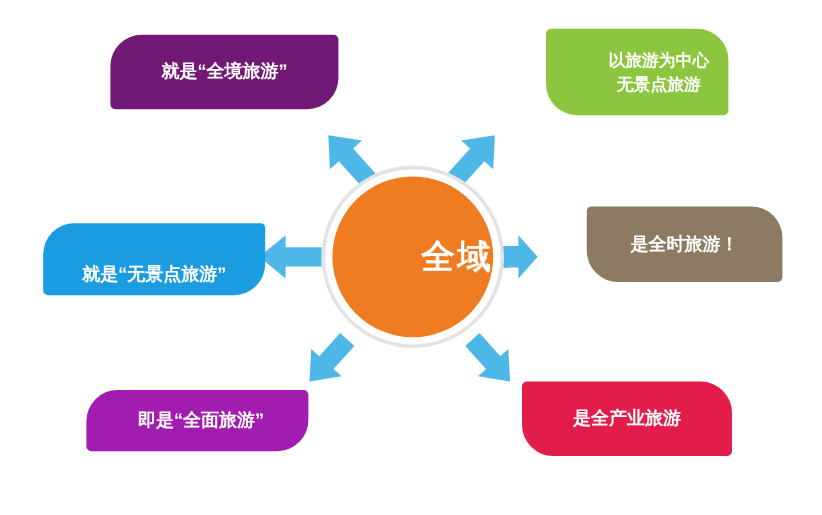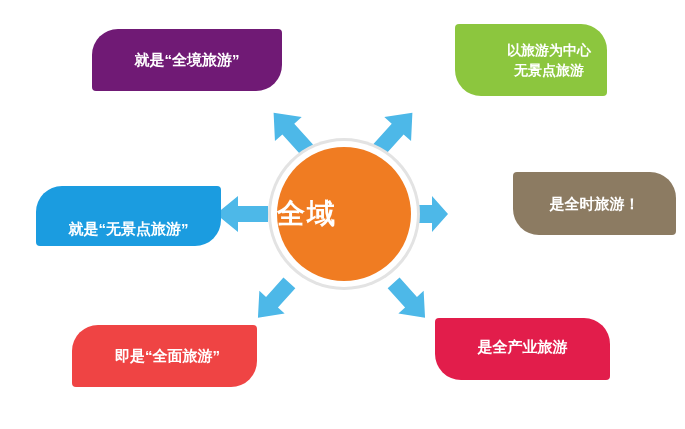--- a/index.html
+++ b/index.html
@@ -24,21 +24,21 @@
     position: absolute;
     left: 277px;
     top: 147px;
     width: 134px;
     height: 134px;
     border-radius: 50%;
     background: #f07c22;
     box-shadow: 0 0 0 6px #ffffff, 0 0 0 9px #e3e3e3;
     display: flex;
     flex-direction: column;
-    align-items: flex-start;
+    align-items: flex-end;
     justify-content: center;
     color: #ffffff;
     font-weight: bold;
     font-size: 28px;
     line-height: 1.32;
     letter-spacing: 2px;
     text-align: center;
   }
   .center-node span {
     display: block;
@@ -59,23 +59,23 @@
     padding: 6px 10px;
   }
 
   
   .shape-a { border-radius: 26px 4px 26px 4px; }
   .shape-b { border-radius: 4px 26px 4px 26px; }
 
   #box-quanjing  { left: 92px;  top: 29px;  width: 190px; height: 62px; background: #701a75; }
   #box-yilvyou   { left: 455px; top: 24px;  width: 152px; height: 72px; background: #8cc63e; font-size: 14px; padding-left: 46px; }
   #box-wujingdian{ left: 36px;  top: 186px; width: 185px; height: 60px; background: #1b9ce0; align-items: flex-end; }
-  #box-quanshi   { left: 489px; top: 172px; width: 163px; height: 63px; background: #8c7b62; margin-left: 24px; }
-  #box-quanmian  { left: 72px;  top: 325px; width: 185px; height: 62px; background: #ef4444; padding-left: 16px; }
-  #box-chanye    { left: 435px; top: 318px; width: 175px; height: 62px; background: #e21d4b; font-family: Liberation Mono, monospace; }
+  #box-quanshi   { left: 489px; top: 172px; width: 163px; height: 63px; background: #8c7b62; }
+  #box-quanmian  { left: 72px;  top: 325px; width: 185px; height: 51px; background: #a21caf; padding-left: 16px; }
+  #box-chanye    { left: 435px; top: 318px; width: 175px; height: 62px; background: #e21d4b; }
 
   
   .arrow {
     position: absolute;
     pointer-events: none;
   }
   .arrow svg { display: block; }
 </style>
 </head>
 <body>

